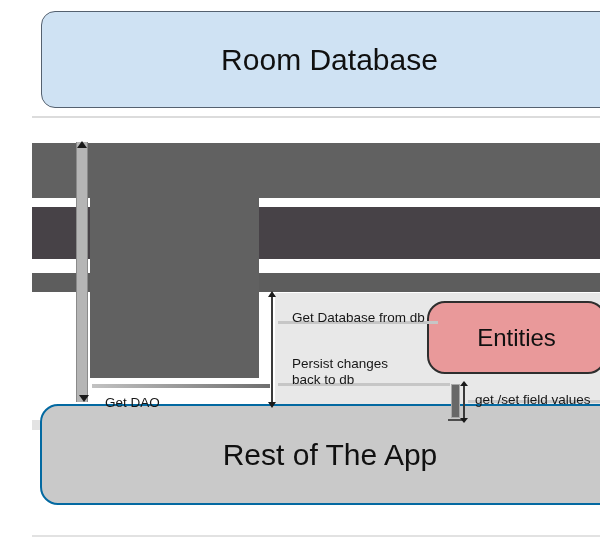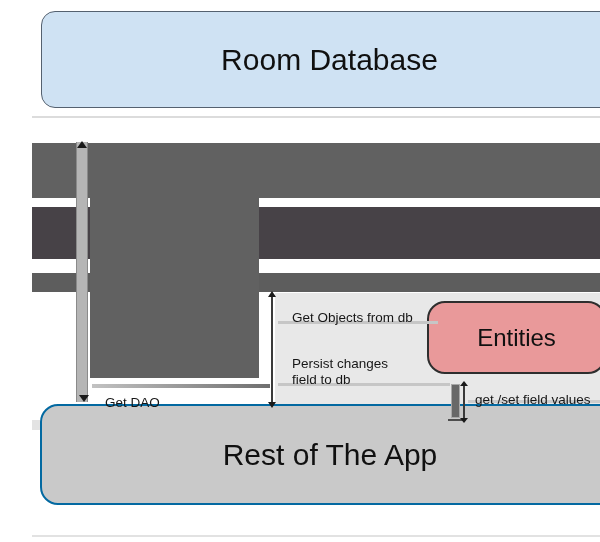--- a/index.html
+++ b/index.html
@@ -118,20 +118,20 @@
   <div class="abs tri tri-up-small"></div>
   <div class="abs tri tri-down-small"></div>
   <div class="abs stick"></div>
 
   <div class="abs shaft-getdao"></div>
   <div class="abs line-faint line-getentities"></div>
   <div class="abs line-faint line-persist"></div>
   <div class="abs line-faint line-getset"></div>
 
   <div class="abs lbl lbl-getdao">Get DAO</div>
-  <div class="abs lbl lbl-getentities">Get Objects from db</div>
+  <div class="abs lbl lbl-getentities">Get Database from db</div>
   <div class="abs lbl lbl-persist">
     <span>Persist changes</span><br>
-    <span>field to db</span>
+    <span>back to db</span>
   </div>
   <div class="abs lbl lbl-getset">get /set field values</div>
 
 </div>
 
 </body></html>

